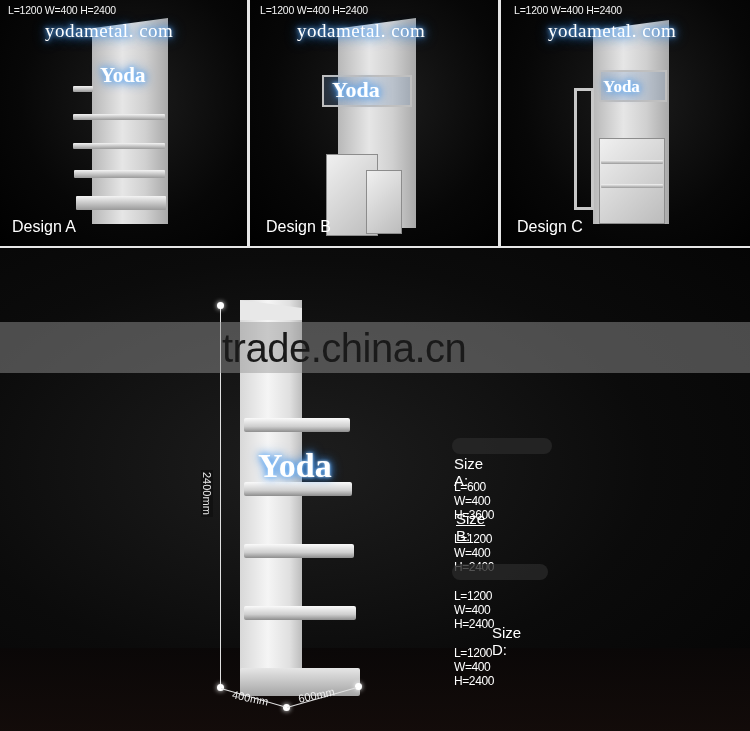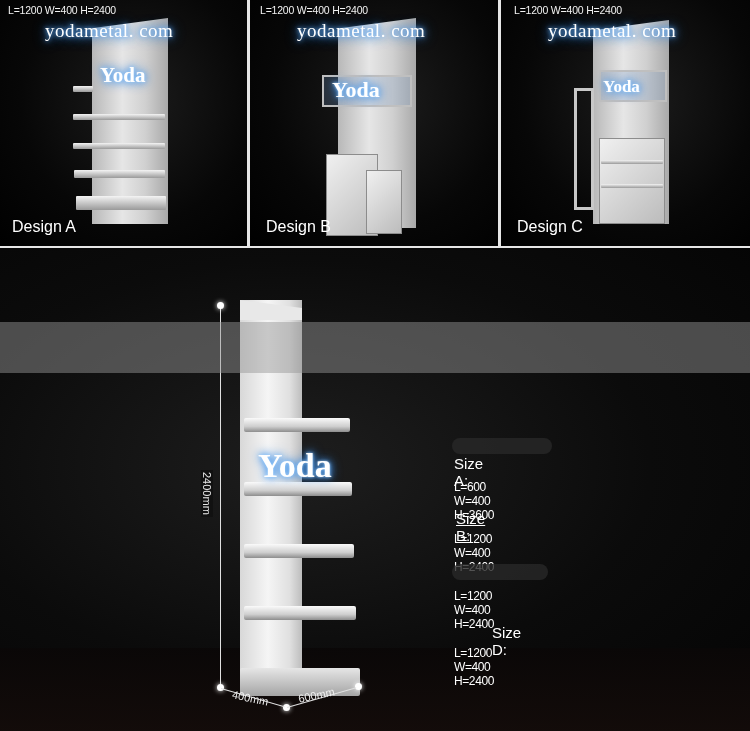--- a/index.html
+++ b/index.html
@@ -126,20 +126,21 @@
     <div class="dim-v-label">2400mm</div>
     <div class="dim-line-h" style="left:221px;top:440px;width:66px;transform:rotate(16deg);"></div>
     <div class="dim-line-h" style="left:287px;top:459px;width:72px;transform:rotate(-16deg);"></div>
     <div class="dim-h-label" style="left:232px;top:444px;transform:rotate(12deg);">400mm</div>
     <div class="dim-h-label" style="left:298px;top:441px;transform:rotate(-12deg);">600mm</div>
   </div>
 
   <div class="yoda-sign main-yoda">Yoda</div>
 
   <div class="watermark-band"></div>
+  <div class="watermark-text">trade.china.cn</div>
 
   <div class="size-block">
     <div class="ghost-bar" style="left:452px;top:438px;width:100px;"></div>
     <div class="size-title" style="left:454px;top:455px;">Size A:</div>
     <div class="size-value" style="left:454px;top:480px;">L=600 W=400 H=3600</div>
     <div class="size-title" style="left:456px;top:510px;text-decoration:underline;">Size B:</div>
     <div class="size-value" style="left:454px;top:532px;">L=1200 W=400 H=2400</div>
     <div class="ghost-bar" style="left:452px;top:564px;width:96px;"></div>
     <div class="size-value" style="left:454px;top:589px;">L=1200 W=400 H=2400</div>
     <div class="size-title" style="left:450px;top:624px;margin-left:42px;">Size D:</div>

